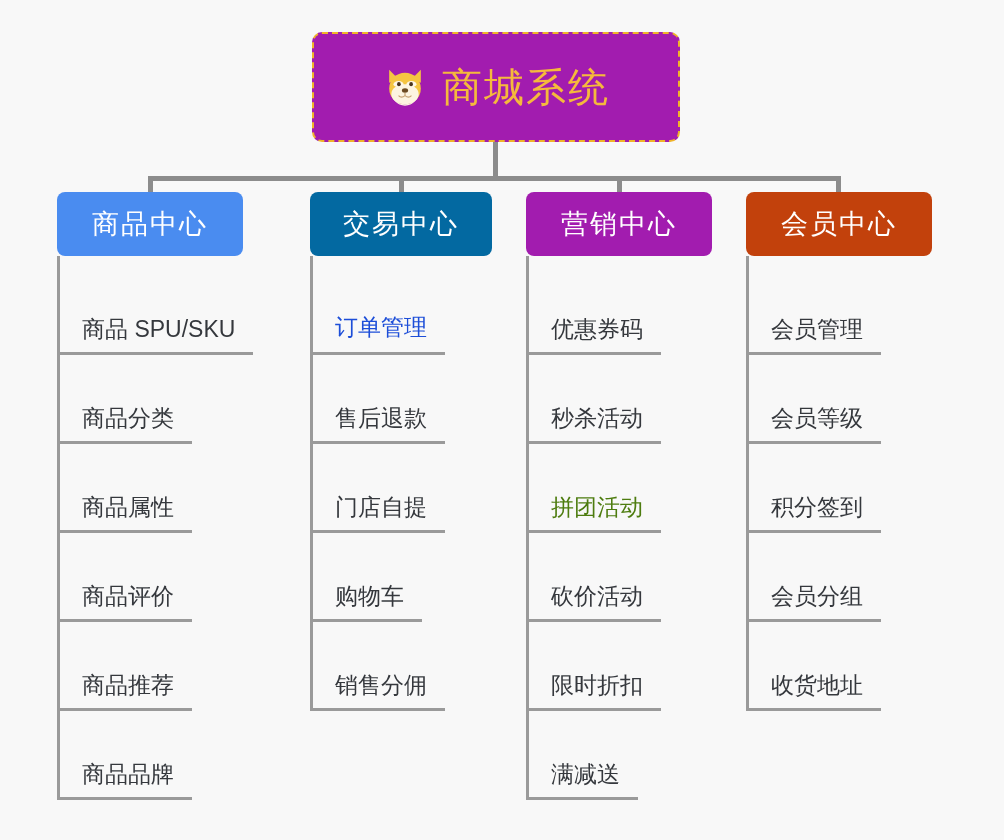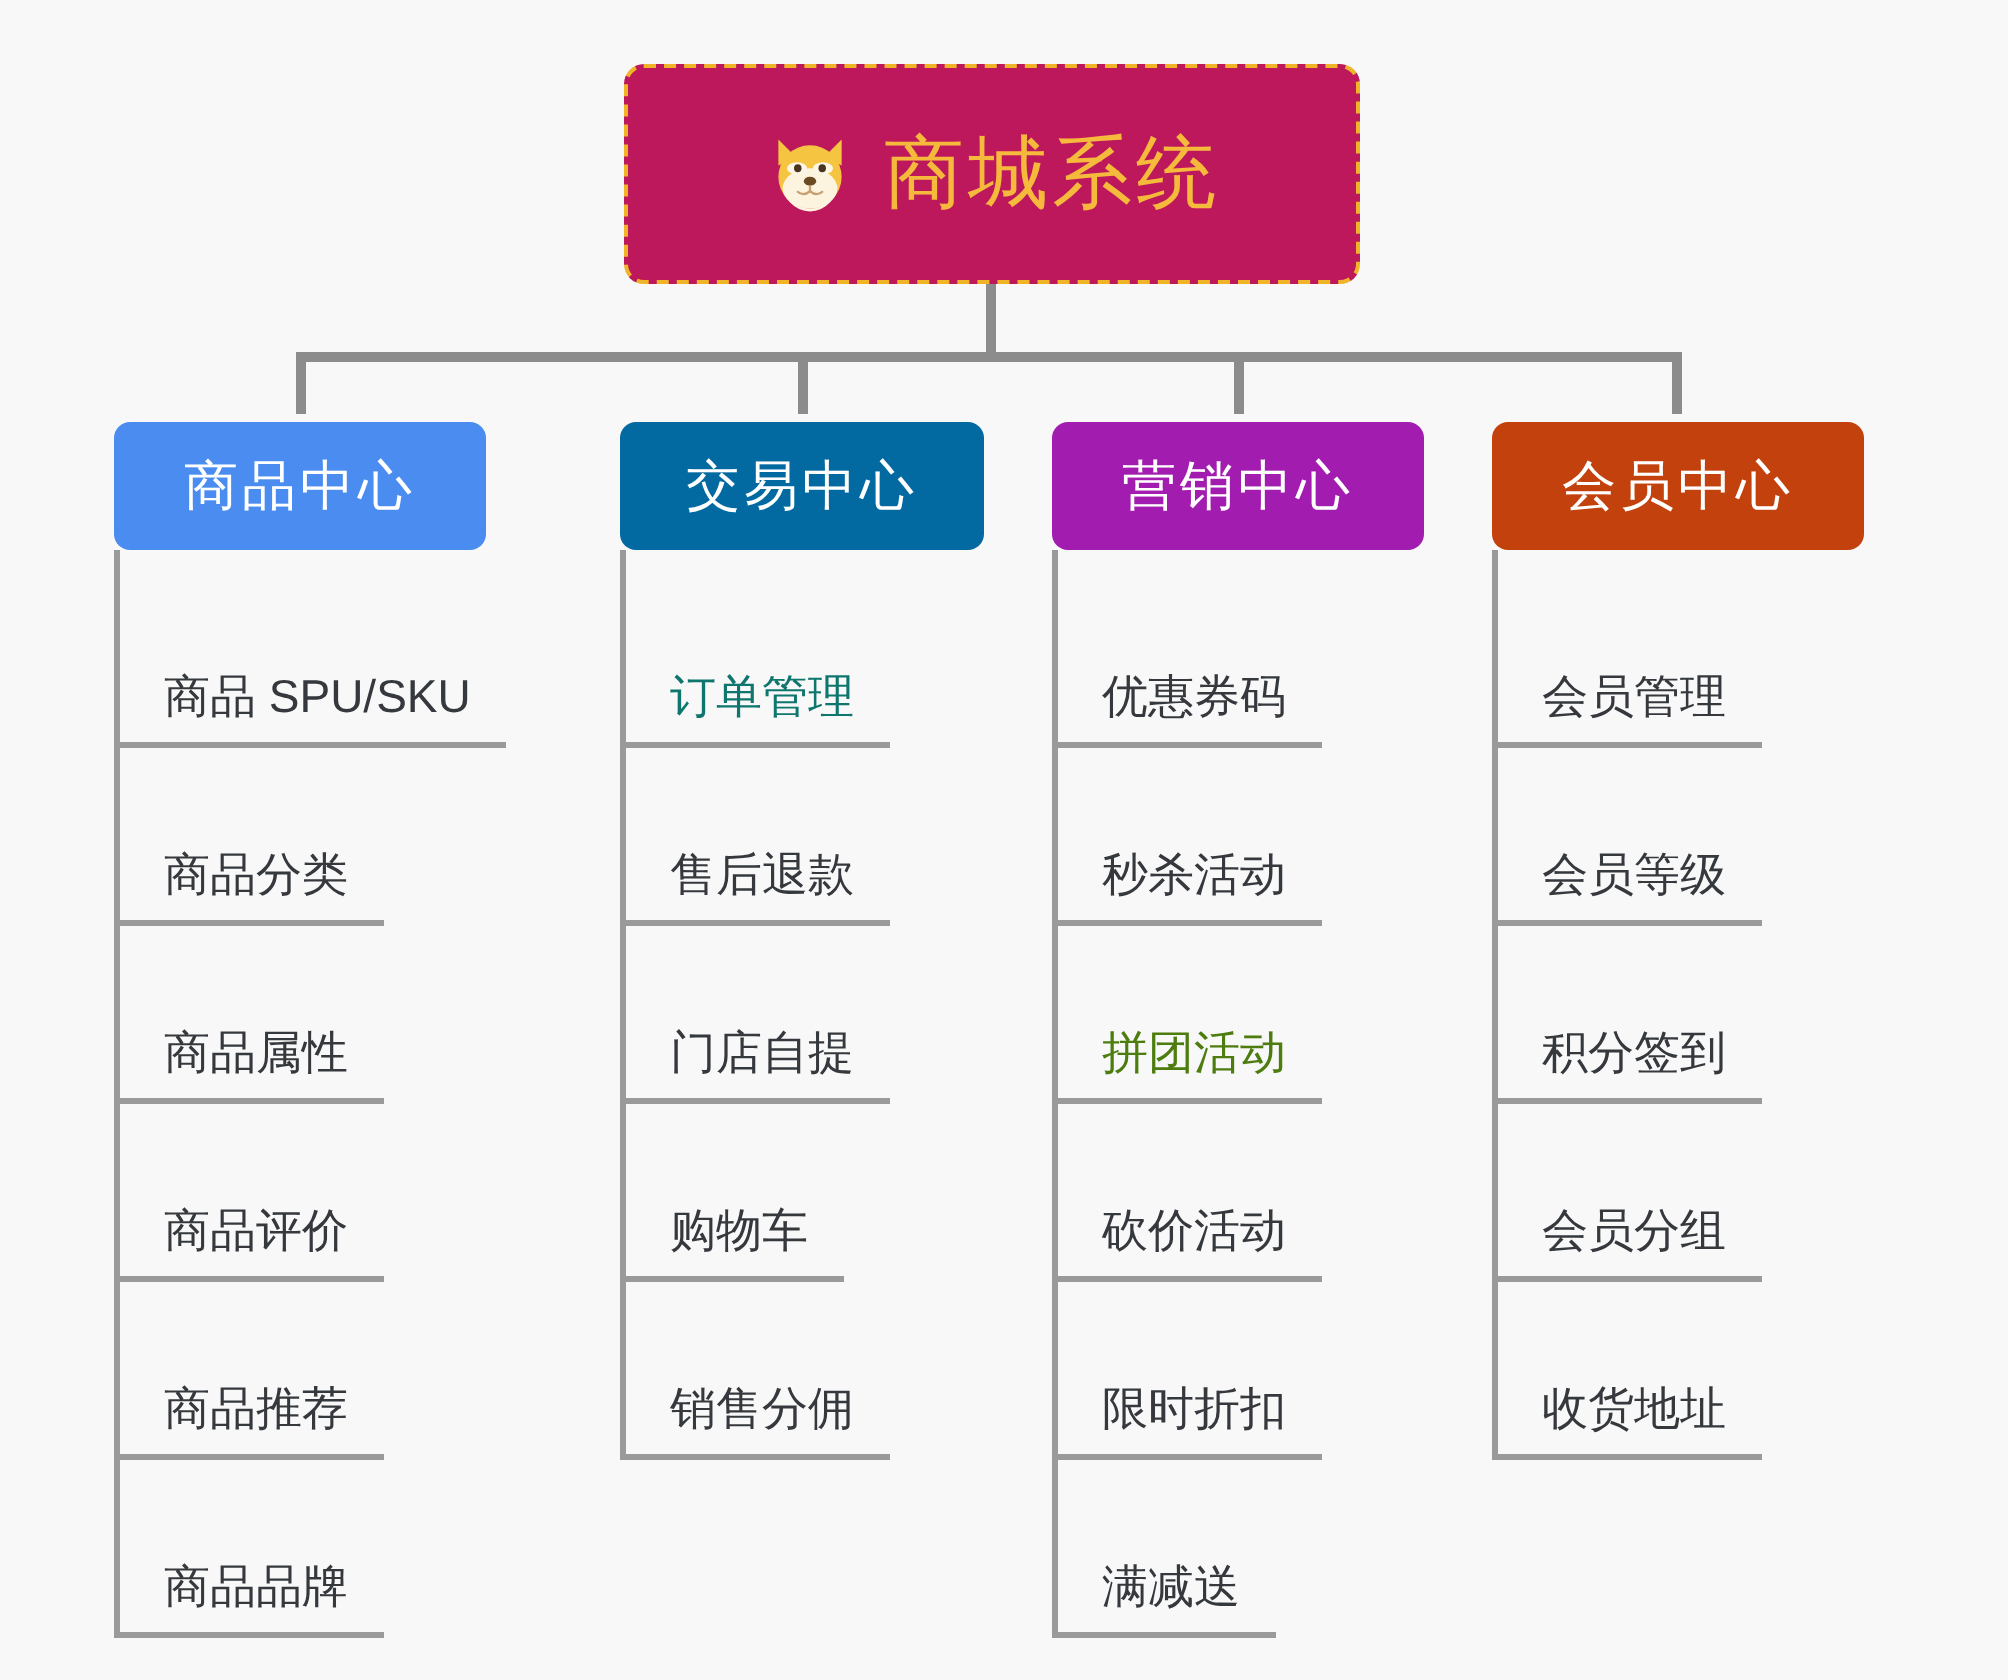--- a/index.html
+++ b/index.html
@@ -74,21 +74,21 @@
   }
   .conn-drop {
     top: 176px;
     width: 5px;
     height: 31px;
   }
 
   
   .column {
     position: absolute;
-    top: 211px;
+    top: 192px;
   }
 
   .cat-box {
     height: 64px;
     border-radius: 8px;
     display: flex;
     align-items: center;
     justify-content: center;
     color: #ffffff;
     font-size: 27px;
@@ -125,21 +125,21 @@
     margin-left: -12px;
   }
 
   .leaf:last-child .leaf-text { }
 </style>
 </head>
 <body style="background: rgb(248, 248, 248);">
 
 <div id="mindmap">
 
-  <div class="root-node" style="border-color: rgb(240, 180, 41); background: #be185d;">
+  <div class="root-node" style="border-color: rgb(240, 180, 41); background: #a21caf;">
     <svg class="root-emoji" viewBox="0 0 64 64">
       <path d="M10 8 L10 26 L22 20 Z" fill="#f5c542"></path>
       <path d="M54 8 L54 26 L42 20 Z" fill="#f5c542"></path>
       <ellipse cx="32" cy="34" rx="22" ry="22" fill="#f5c542"></ellipse>
       <path d="M12 36 a20 20 0 0 0 40 0 a20 22 0 0 1 -40 0 Z" fill="#fdf4e0"></path>
       <ellipse cx="32" cy="42" rx="19" ry="14" fill="#fdf4e0"></ellipse>
       <ellipse cx="23" cy="28" rx="7" ry="4.2" fill="#fdf6e6"></ellipse>
       <ellipse cx="41" cy="28" rx="7" ry="4.2" fill="#fdf6e6"></ellipse>
       <ellipse cx="23.5" cy="28" rx="2.6" ry="2.8" fill="#4a3520"></ellipse>
       <ellipse cx="40.5" cy="28" rx="2.6" ry="2.8" fill="#4a3520"></ellipse>
@@ -183,21 +183,21 @@
         </div>
     </div>
   </div>
 
   <div class="column" id="col-1" style="left: 310px; width: 182px;">
     <div class="cat-box" style="background: #0369a1; width: 182px;">
       <span>交易中心</span>
     </div>
     <div class="leaf-list">
       <div class="leaf">
-          <span class="leaf-text" style="color: #0f766e;">订单管理</span>
+          <span class="leaf-text" style="color: #1d4ed8; font-family: Liberation Mono, monospace;">订单管理</span>
         </div>
       <div class="leaf">
           <span class="leaf-text" style="color: rgb(53, 56, 61);">售后退款</span>
         </div>
       <div class="leaf">
           <span class="leaf-text" style="color: rgb(53, 56, 61);">门店自提</span>
         </div>
       <div class="leaf">
           <span class="leaf-text" style="color: rgb(53, 56, 61);">购物车</span>
         </div>

